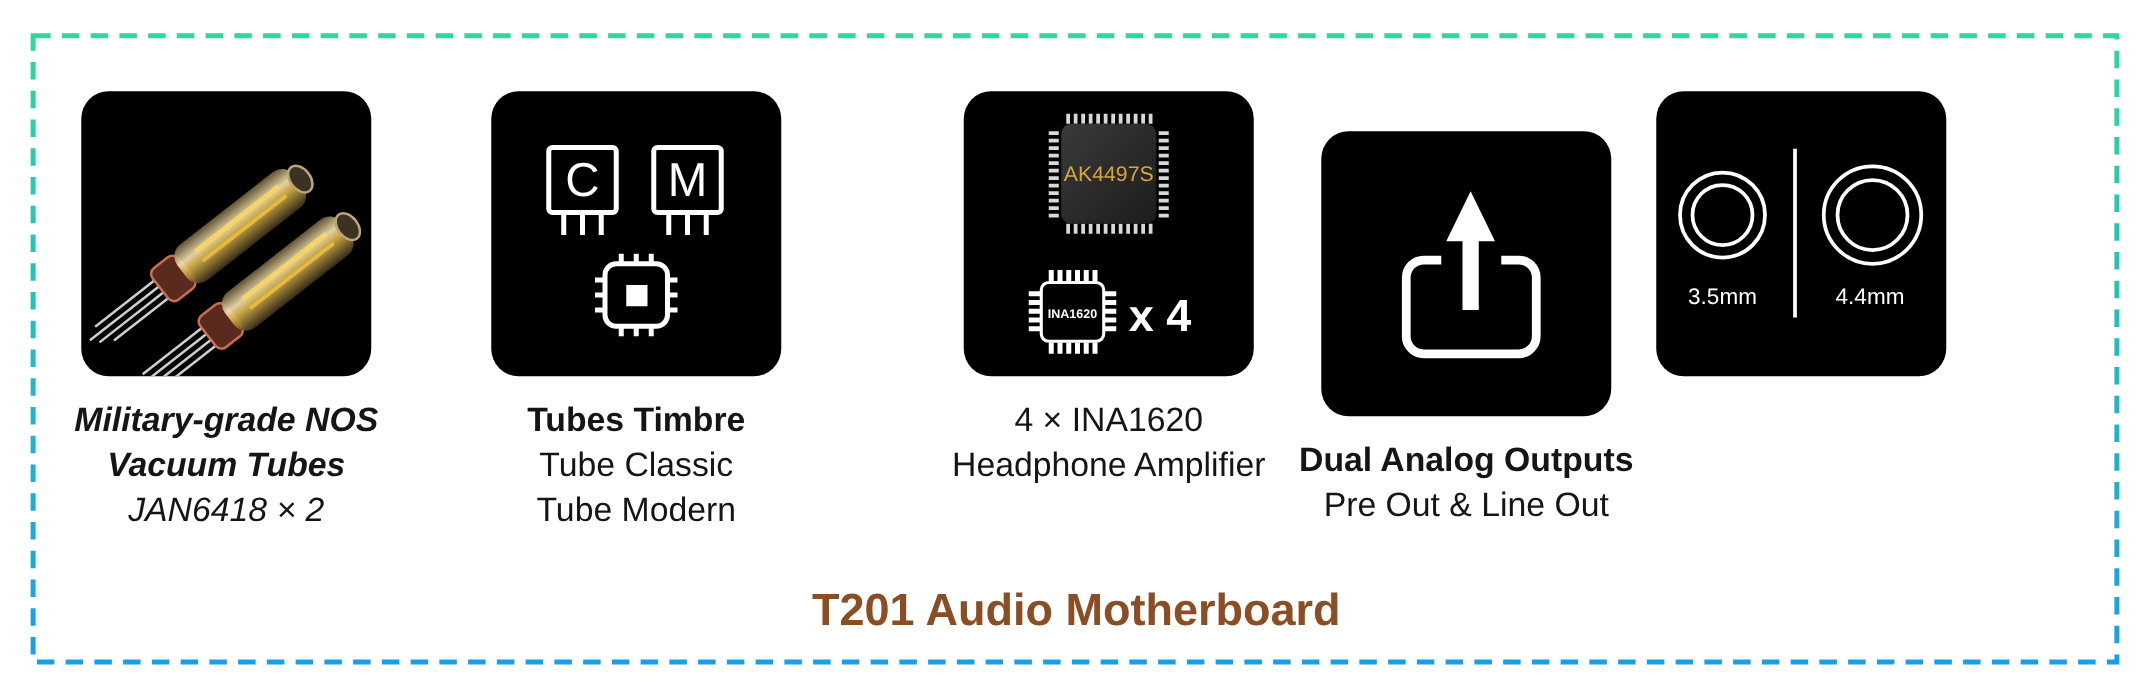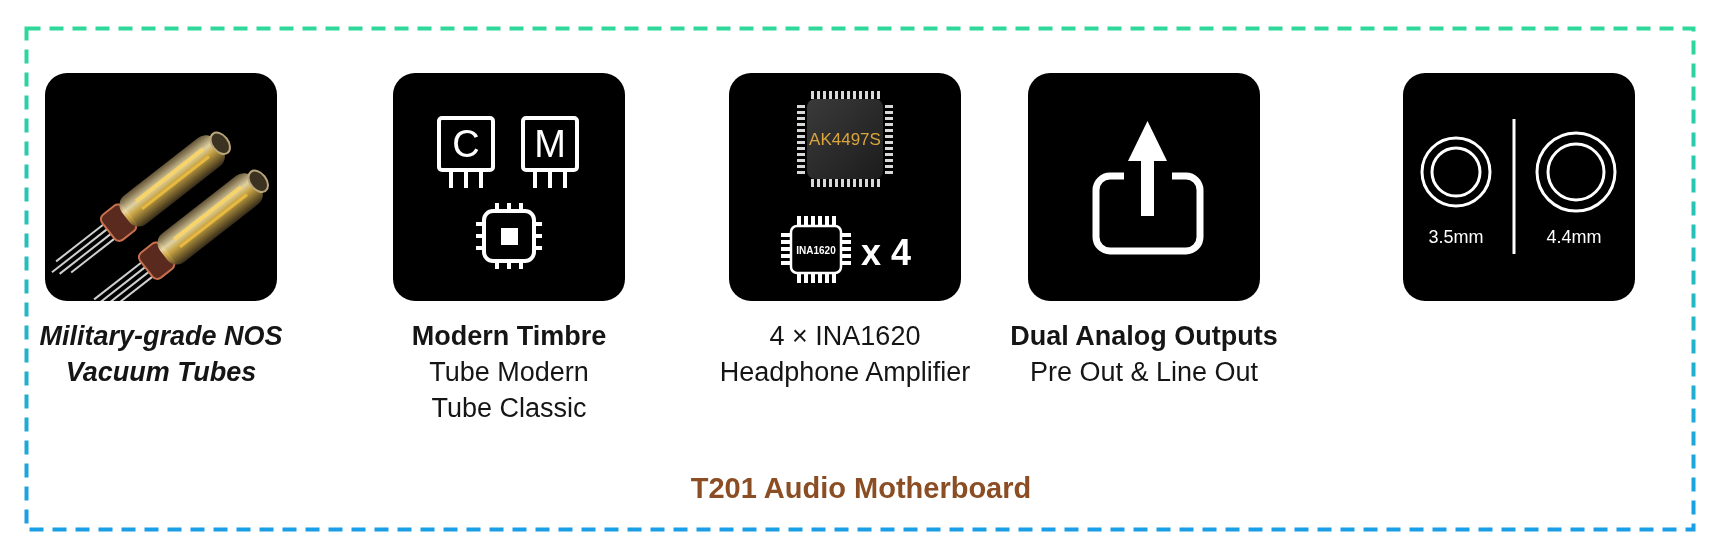--- a/index.html
+++ b/index.html
@@ -18,39 +18,39 @@
 
     .caption {
       position: absolute; top: 245px; left: 50%; transform: translateX(-50%);
       width: 340px; text-align: center; font-size: 27px; line-height: 36px; color: #151515;
     }
     .caption .title { font-weight: bold; display: block; }
     .caption .line { display: block; font-weight: normal; }
 
     .footer-title {
       position: absolute; top: 470px; left: 0; width: 1722px; text-align: center;
-      font-size: 29px; font-weight: bold; line-height: 36px;
+      font-size: 36px; font-weight: bold; line-height: 36px;
     }
   </style>
 </head>
 <body>
 
 <div class="frame">
   <svg width="1722" height="553" viewBox="0 0 1722 553">
     <defs>
       <linearGradient id="borderGrad" x1="0" y1="0" x2="0" y2="1">
         <stop offset="0" stop-color="#2ED89A"></stop>
         <stop offset="1" stop-color="#1A9EE6"></stop>
       </linearGradient>
     </defs>
     <rect x="26.5" y="28.5" width="1667" height="501" fill="none" stroke="url(#borderGrad)" stroke-width="4" stroke-dasharray="14 9"></rect>
   </svg>
 </div>
 
-<div class="feature" style="left:45px;font-style:italic;">
+<div class="feature" style="left:65px;font-style:italic;">
   <div class="card">
     <svg width="232" height="228" viewBox="0 0 232 228">
       <defs>
         <linearGradient id="glass" x1="0" y1="0" x2="0" y2="1">
           <stop offset="0" stop-color="#6b5a3a"></stop>
           <stop offset="0.35" stop-color="#f3e4b0"></stop>
           <stop offset="0.55" stop-color="#d8b24a"></stop>
           <stop offset="1" stop-color="#3a2f1c"></stop>
         </linearGradient>
       </defs>
@@ -76,20 +76,21 @@
         <rect x="12" y="-16" width="118" height="36" rx="12" fill="url(#glass)" opacity="0.92"></rect>
         <rect x="30" y="-6" width="85" height="4" fill="#f7d46a"></rect>
         <rect x="30" y="4" width="85" height="3" fill="#e8b940"></rect>
         <ellipse cx="132" cy="2" rx="8" ry="12" fill="#3b3222" stroke="#b9a67a" stroke-width="2"></ellipse>
       </g>
     </svg>
   </div>
   <div class="caption">
     <span class="title">Military-grade NOS</span>
     <span class="title">Vacuum Tubes</span>
+    <span class="line">JAN6418 × 2</span>
   </div>
 </div>
 
 <div class="feature" style="left:393px;">
   <div class="card">
     <svg width="232" height="228" viewBox="0 0 232 228">
       <g fill="none" stroke="#fff" stroke-width="4" stroke-linejoin="round">
 
         <rect x="46" y="45" width="54" height="52" rx="3"></rect>
         <line x1="58" y1="97" x2="58" y2="115"></line>
@@ -114,27 +115,27 @@
         <line x1="141" y1="151" x2="149" y2="151"></line>
           <line x1="141" y1="163" x2="149" y2="163"></line>
           <line x1="141" y1="175" x2="149" y2="175"></line>
       </g>
       <rect x="108" y="155" width="17" height="17" fill="#fff"></rect>
       <text x="73" y="84" text-anchor="middle" fill="#fff" font-family="Liberation Sans, sans-serif" font-size="38">C</text>
       <text x="157" y="84" text-anchor="middle" fill="#fff" font-family="Liberation Sans, sans-serif" font-size="38">M</text>
     </svg>
   </div>
   <div class="caption">
-    <span class="title">Modern Timbre</span>
+    <span class="title">Tubes Timbre</span>
+    <span class="line">Tube Classic</span>
     <span class="line">Tube Modern</span>
-    <span class="line">Tube Classic</span>
-  </div>
-</div>
-
-<div class="feature" style="left:729px;">
+  </div>
+</div>
+
+<div class="feature" style="left:771px;">
   <div class="card">
     <svg width="232" height="228" viewBox="0 0 232 228">
       <defs>
         <linearGradient id="chipGrad" x1="0" y1="0" x2="1" y2="1">
           <stop offset="0" stop-color="#3a3a3a"></stop>
           <stop offset="1" stop-color="#1c1c1c"></stop>
         </linearGradient>
       </defs>
 
       <g fill="#d8d8d8">
@@ -218,35 +219,35 @@
       <text x="87" y="181" text-anchor="middle" fill="#fff" font-family="Liberation Sans, sans-serif" font-size="10" font-weight="bold">INA1620</text>
       <text x="132" y="192" fill="#fff" font-family="Liberation Sans, sans-serif" font-size="36" font-weight="bold">x 4</text>
     </svg>
   </div>
   <div class="caption">
     <span class="line">4 × INA1620</span>
     <span class="line">Headphone Amplifier</span>
   </div>
 </div>
 
-<div class="feature" style="left:1028px;">
+<div class="feature" style="left:1057px;margin-top:32px;">
   <div class="card">
     <svg width="232" height="228" viewBox="0 0 232 228">
       <path d="M96 103 H82 a14 14 0 0 0 -14 14 V164 a14 14 0 0 0 14 14 H158 a14 14 0 0 0 14 -14 V117 a14 14 0 0 0 -14 -14 H144" fill="none" stroke="#fff" stroke-width="7" stroke-linecap="butt"></path>
       <rect x="113" y="85" width="13" height="58" fill="#fff"></rect>
       <polygon points="119.5,48 100,88 139,88" fill="#fff"></polygon>
     </svg>
   </div>
   <div class="caption">
     <span class="title">Dual Analog Outputs</span>
     <span class="line">Pre Out &amp; Line Out</span>
   </div>
 </div>
 
-<div class="feature" style="left:1403px;text-decoration:underline;">
+<div class="feature" style="left:1325px;text-decoration:underline;">
   <div class="card">
     <svg width="232" height="228" viewBox="0 0 232 228">
       <g fill="none" stroke="#fff" stroke-width="3">
         <circle cx="53" cy="99" r="34"></circle>
         <circle cx="53" cy="99" r="24"></circle>
         <circle cx="173" cy="99" r="39"></circle>
         <circle cx="173" cy="99" r="28"></circle>
       </g>
       <line x1="111" y1="46" x2="111" y2="181" stroke="#fff" stroke-width="3"></line>
       <text x="53" y="170" text-anchor="middle" fill="#fff" font-family="Liberation Sans, sans-serif" font-size="18">3.5mm</text>

